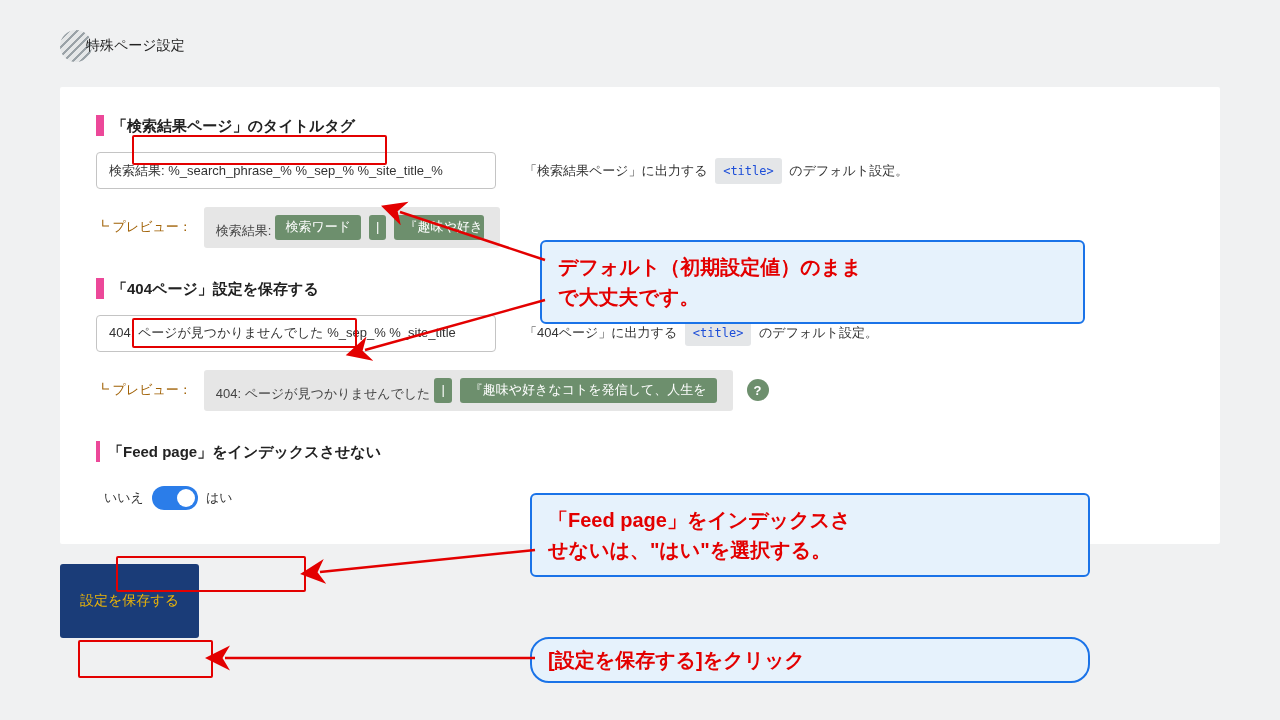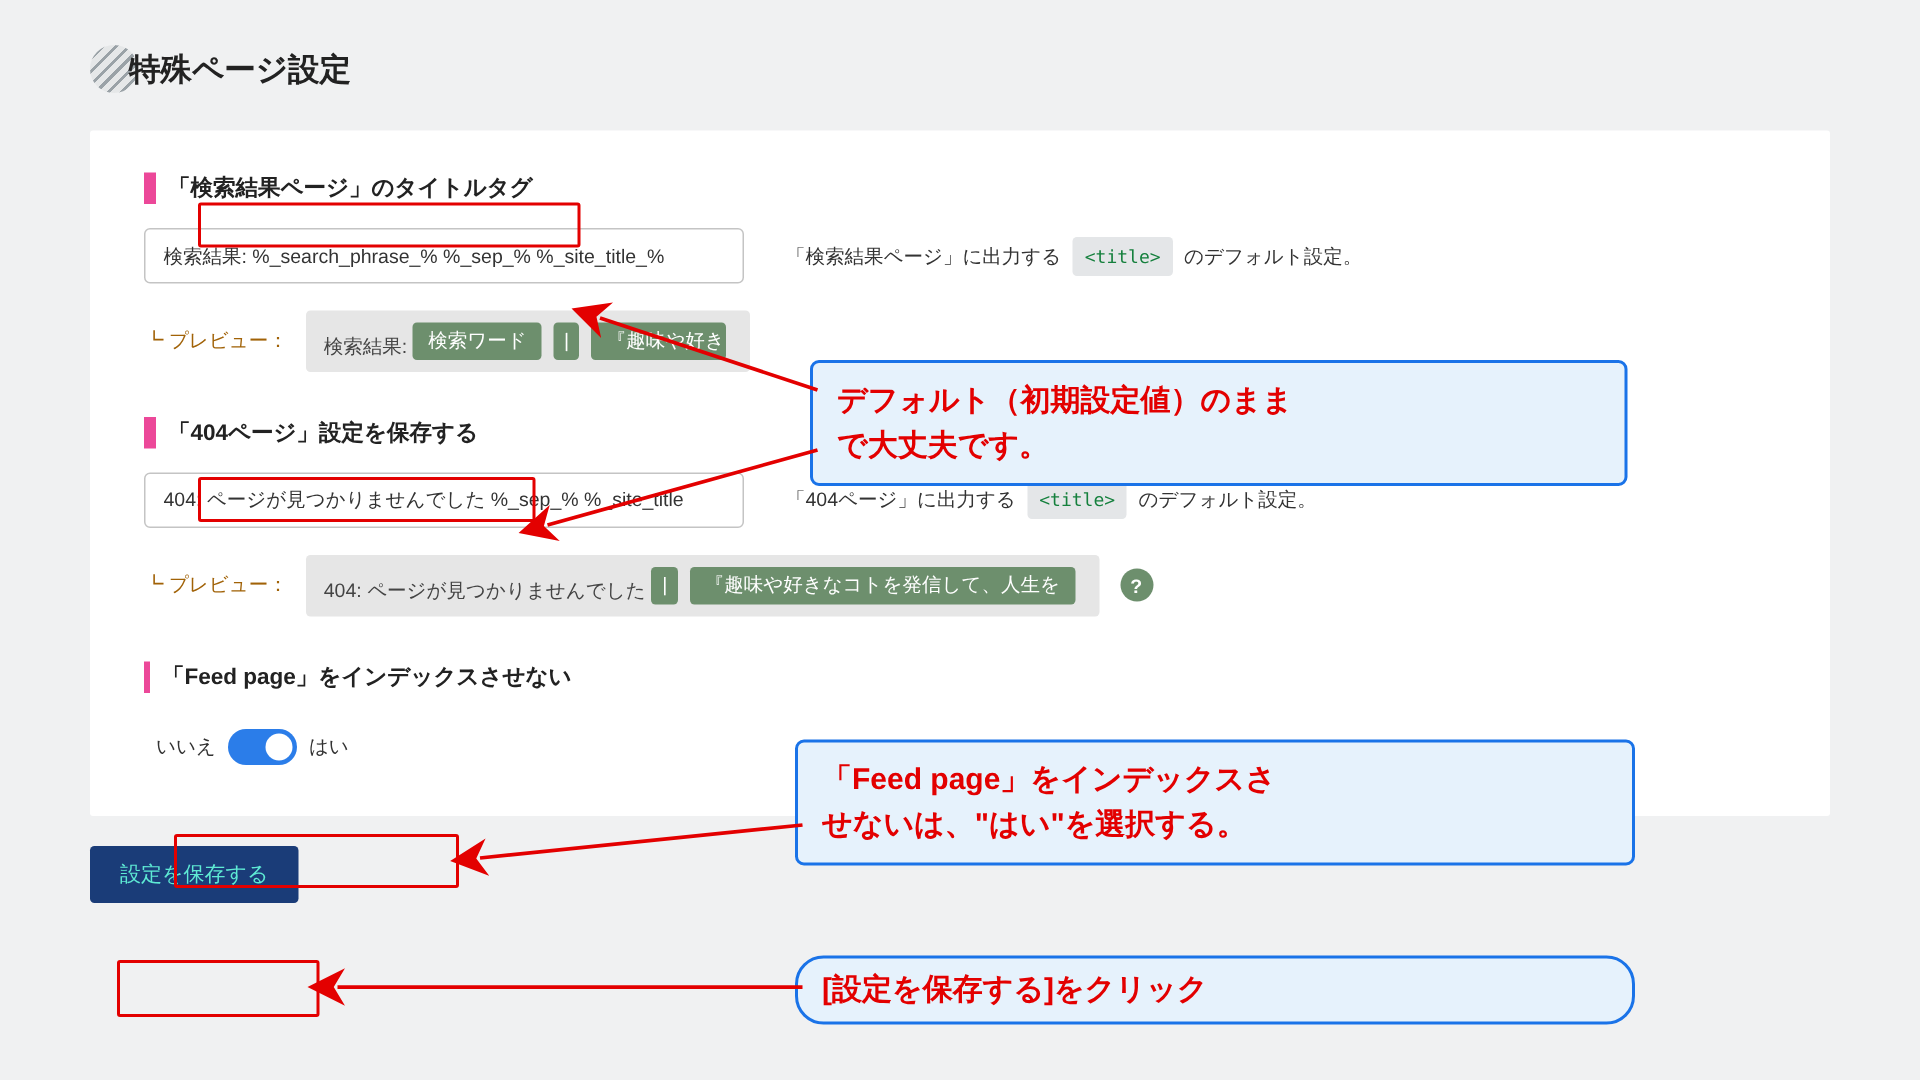--- a/index.html
+++ b/index.html
@@ -19,22 +19,22 @@
     align-items: center;
     margin-bottom: 25px;
   }
   .hatch-circle {
     width: 32px; height: 32px;
     border-radius: 50%;
     background: repeating-linear-gradient(135deg, #9aa2a7 0 2px, #e5e7e8 2px 6px);
     margin-right: 6px;
   }
   .page-title {
-    font-size: 21px;
-    font-weight: 700;
+    font-size: 14px;
+    font-weight: 400;
     color: #222;
     margin-left: -12px;
   }
 
   .card {
     background: #fff;
     padding: 28px 36px 34px 36px;
     border-radius: 2px;
     box-shadow: 0 0 0 rgba(0,0,0,0);
   }
@@ -71,21 +71,21 @@
   .help-text {
     font-size: 13px;
     color: #333;
   }
   .help-text code {
     background: #e4e6e8;
     border-radius: 3px;
     padding: 6px 8px;
     font-family: "Consolas", monospace;
     font-size: 12px;
-    color: #15803d;
+    color: #1d4ed8;
     margin: 0 4px;
   }
 
   .preview-row {
     display: flex;
     align-items: center;
     margin-bottom: 30px;
   }
   .preview-label {
     font-size: 13px;
@@ -144,23 +144,23 @@
   .toggle-knob {
     width: 18px; height: 18px;
     background: #fff;
     border-radius: 50%;
     position: absolute;
     top: 3px; right: 3px;
   }
 
   .save-btn {
     background: #1a3c78;
-    color: #5eead4;
+    color: #eab308;
     border: none;
-    padding: 10px 20px;
+    padding: 28px 20px;
     font-size: 14px;
     border-radius: 3px;
     margin-top: 20px;
     cursor: pointer;
     display: inline-block;
   }
 
   
   .overlay {
     position: absolute;

